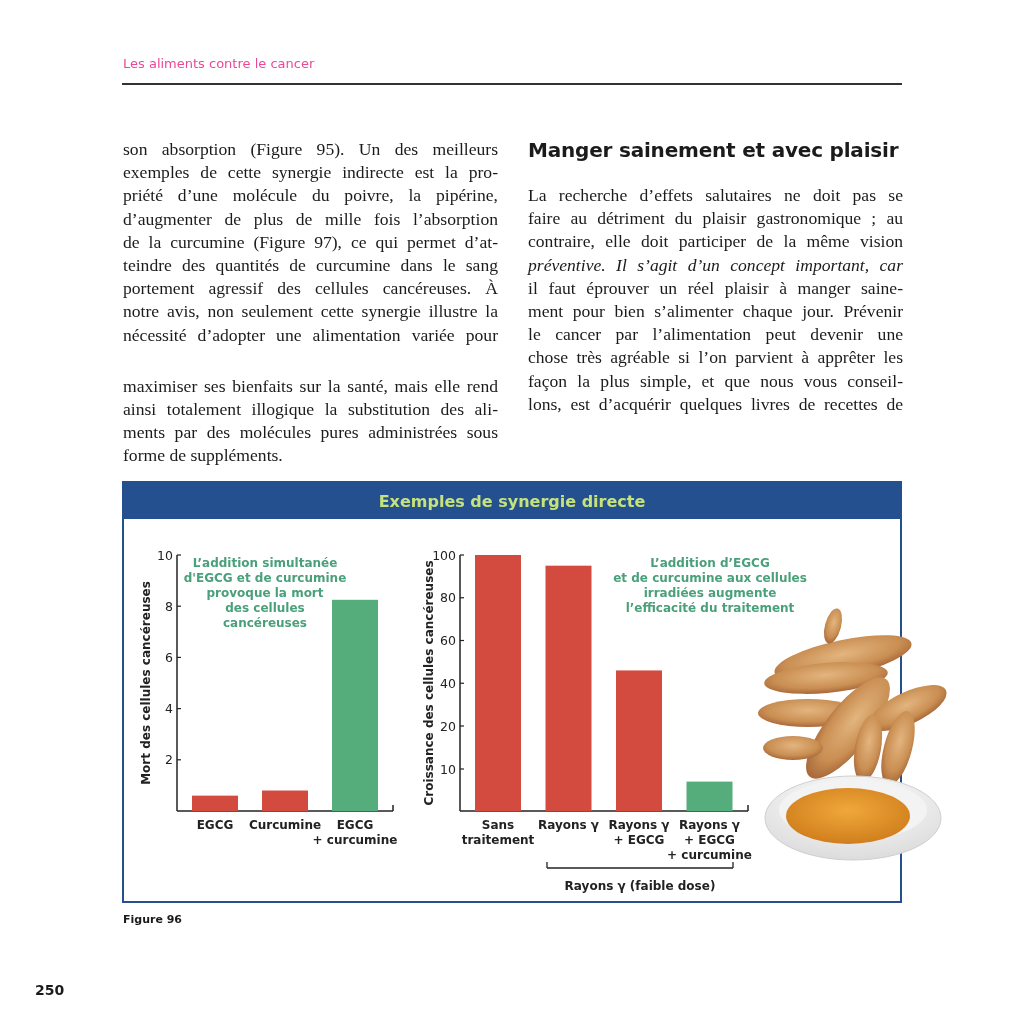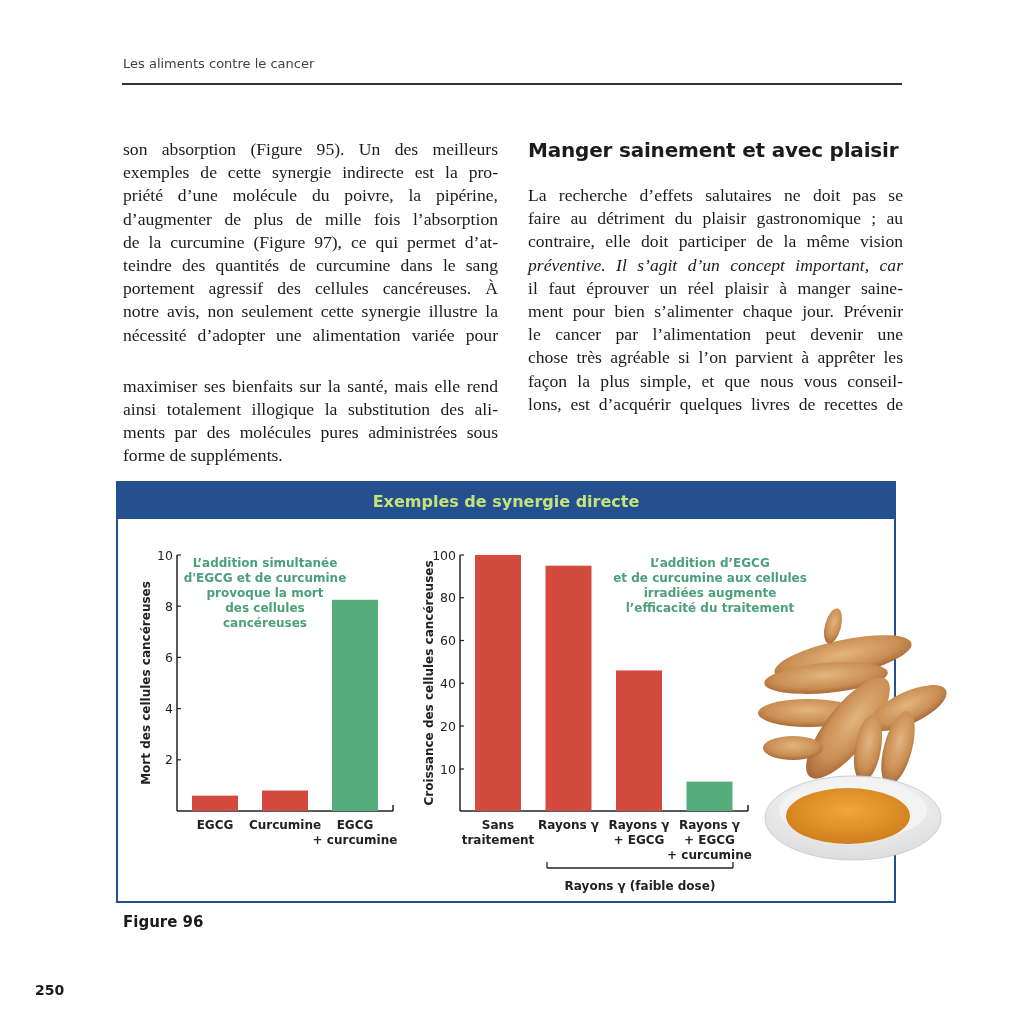--- a/index.html
+++ b/index.html
@@ -1,26 +1,26 @@
 <!DOCTYPE html>
 <html><head>
 <meta charset="utf-8">
 <style>
   html, body { margin: 0; padding: 0; background: #ffffff; }
   body { width: 1024px; height: 1024px; position: relative; overflow: hidden; font-family: "Liberation Serif", serif; color: #1b1b1b; }
-  .running-head { position: absolute; left: 123px; top: 56px; font-family: "DejaVu Sans", sans-serif; font-size: 13px; color: #404040; }
+  .running-head { position: absolute; left: 123px; top: 56px; font-family: "DejaVu Sans", sans-serif; font-size: 13px; color: #ec4899; }
   .head-rule { position: absolute; left: 122px; top: 83px; width: 780px; height: 2px; background: #333; }
   .col { position: absolute; top: 138px; width: 375px; font-size: 17.6px; line-height: 23.2px; text-align: justify; }
   .col-left { left: 123px; }
   .col-right { left: 528px; }
   .section-title { font-family: "DejaVu Sans", sans-serif; font-weight: bold; font-size: 20px; line-height: 24px; margin: 0 0 22px 0; letter-spacing: -0.2px; text-align: left; }
-  .figure-box { position: absolute; left: 116px; top: 481px; width: 776px; height: 418px; border: 2px solid #24508f; background: #fff; }
+  .figure-box { position: absolute; left: 122px; top: 481px; width: 776px; height: 418px; border: 2px solid #24508f; background: #fff; }
   .figure-header { height: 36px; background: #24508f; color: #c6e27a; font-family: "DejaVu Sans", sans-serif; font-weight: bold; font-size: 16px; text-align: center; line-height: 38px; }
   .chart-svg { position: absolute; left: 0; top: 0; }
-  .figure-caption { position: absolute; left: 123px; top: 913px; font-family: "DejaVu Sans", sans-serif; font-weight: bold; font-size: 15px; }
+  .figure-caption { position: absolute; left: 123px; top: 913px; font-family: "DejaVu Sans", sans-serif; font-weight: bold; font-size: 11px; }
   .page-number { position: absolute; left: 35px; top: 958px; font-family: "DejaVu Sans", sans-serif; font-weight: bold; font-size: 14px; margin-top: 24px; }
   .turmeric { position: absolute; left: 748px; top: 598px; width: 210px; height: 275px; }
 </style>
 </head>
 <body>
 
 <div class="running-head">Les aliments contre le cancer</div>
 <div class="head-rule"></div>
 
 <div class="col col-left" id="left-col">

